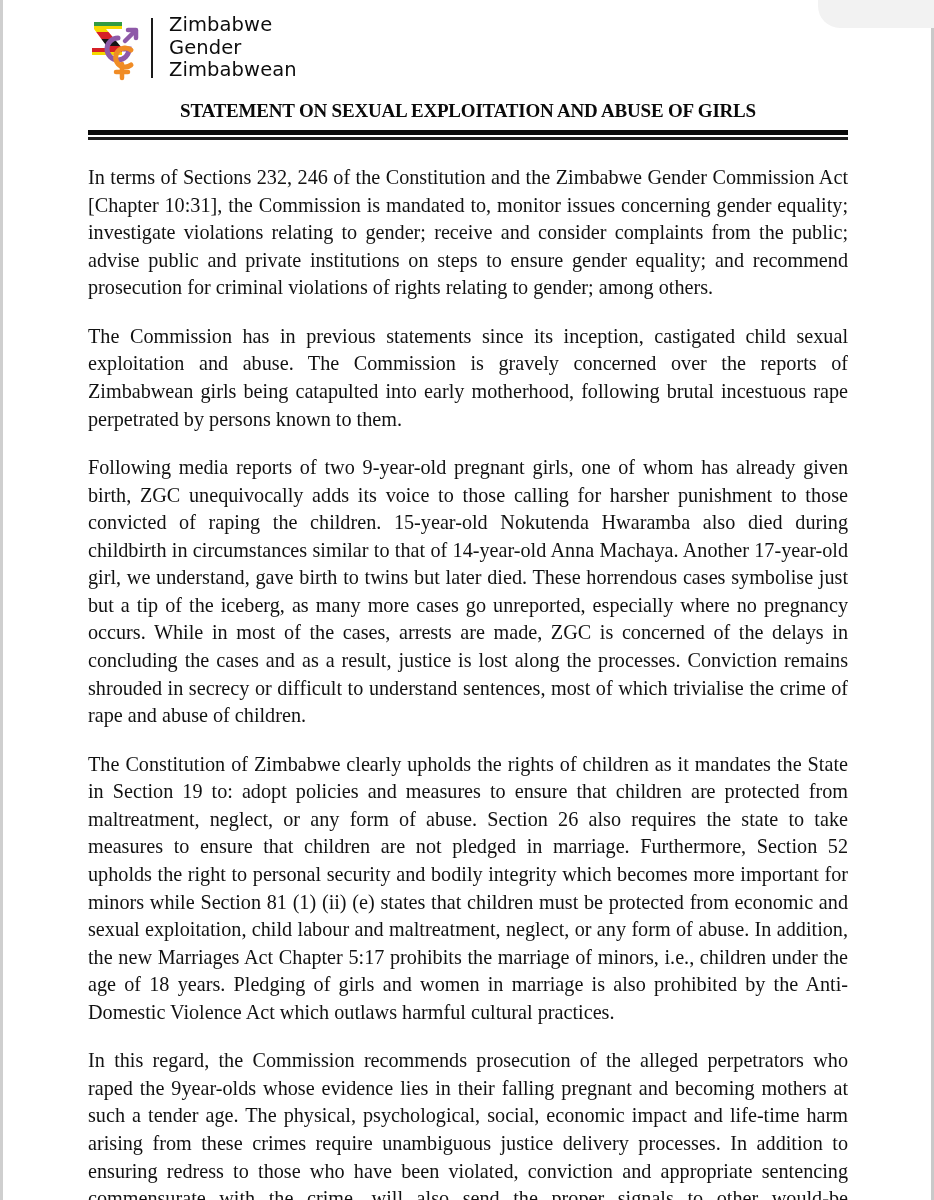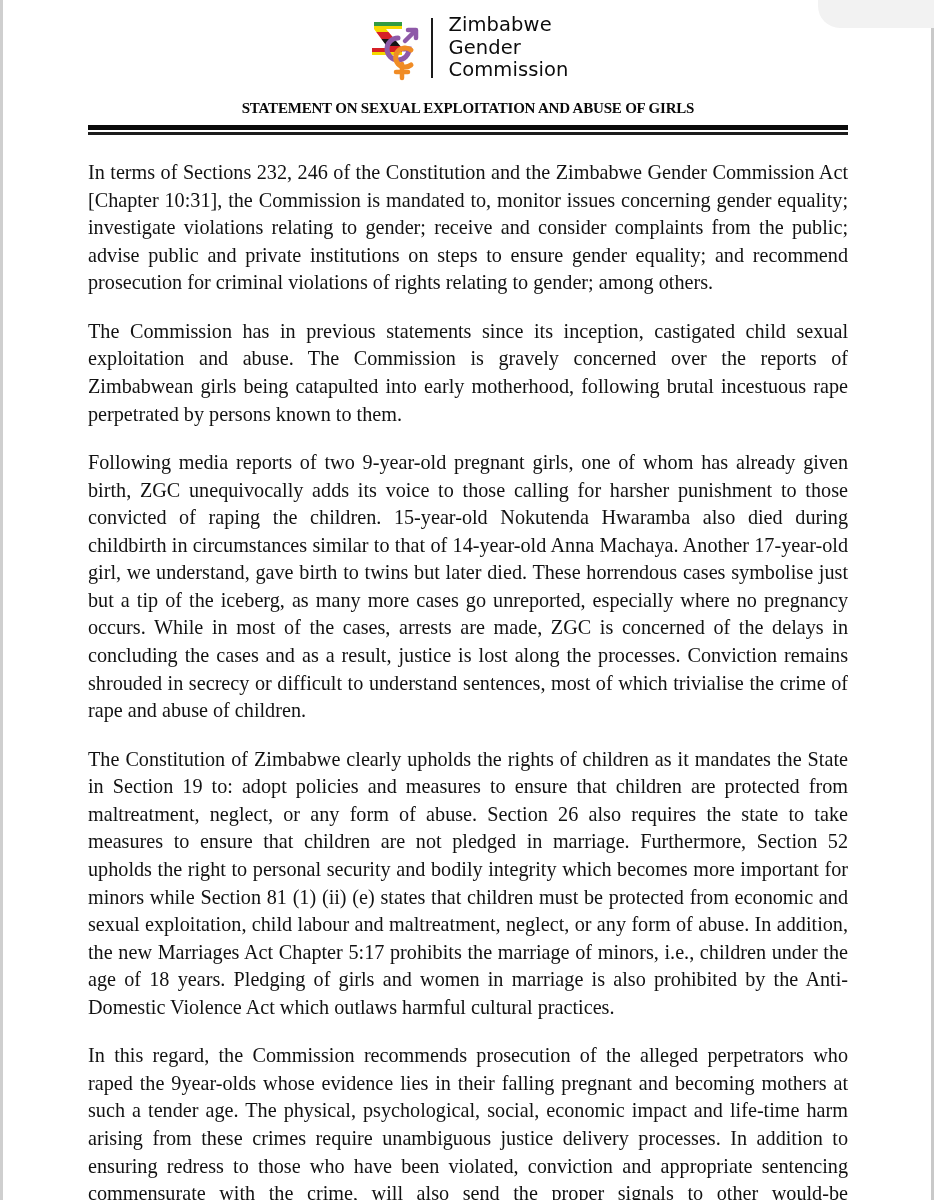--- a/index.html
+++ b/index.html
@@ -43,21 +43,21 @@
     position: absolute;
     top: 0; left: 0;
     width: 934px;
     box-sizing: border-box;
     padding: 0 86px 0 88px;
   }
 
   
   .letterhead {
     display: flex;
-    justify-content: center;
+    justify-content: flex-start;
     align-items: center;
     padding-top: 10px;
     height: 86px;
     box-sizing: border-box;
   }
   .logo {
     display: flex;
     align-items: center;
     gap: 9px;
   }
@@ -79,21 +79,21 @@
     color: #0d0d0d;
     letter-spacing: 0.1px;
     padding-left: 7px;
   }
   .logo-words div { white-space: nowrap; }
 
   
   .doc-title {
     text-align: center;
     font-weight: bold;
-    font-size: 15px;
+    font-size: 19px;
     letter-spacing: -0.2px;
     margin: 14px 0 0 0;
     color: #0a0a0a;
     font-family: "Liberation Serif", "DejaVu Serif", serif;
   }
   .title-rule {
     margin-top: 8px;
     height: 5px;
     background: #0a0a0a;
     border-bottom: 2px solid #ffffff;
@@ -149,21 +149,21 @@
         <path d="M43 36 a9.5 9.5 0 1 0 0 15" fill="none" stroke="#f08c26" stroke-width="5" stroke-linecap="round"></path>
         <line x1="34" y1="50" x2="34" y2="64" stroke="#f08c26" stroke-width="4.5" stroke-linecap="round"></line>
         <line x1="28" y1="58" x2="40" y2="58" stroke="#f08c26" stroke-width="4.5" stroke-linecap="round"></line>
       </svg>
 
       <div class="logo-divider"></div>
 
       <div class="logo-words">
         <div>Zimbabwe</div>
         <div>Gender</div>
-        <div>Commission</div>
+        <div>Zimbabwean</div>
       </div>
     </div>
   </div>
 
   <h1 class="doc-title">STATEMENT ON SEXUAL EXPLOITATION AND ABUSE OF GIRLS</h1>
   <div class="title-rule"></div>
 
   <div class="body-copy">
     <p class="para">In terms of Sections 232, 246 of the Constitution and the Zimbabwe Gender Commission Act [Chapter 10:31], the Commission is mandated to, monitor issues concerning gender equality; investigate violations relating to gender; receive and consider complaints from the public; advise public and private institutions on steps to ensure gender equality; and recommend prosecution for criminal violations of rights relating to gender; among others.</p>
     <p class="para">The Commission has in previous statements since its inception, castigated child sexual exploitation and abuse. The Commission is gravely concerned over the reports of Zimbabwean girls being catapulted into early motherhood, following brutal incestuous rape perpetrated by persons known to them.</p>

